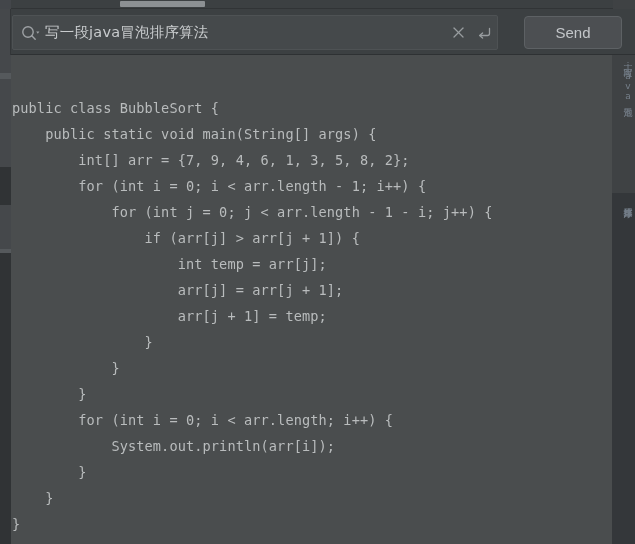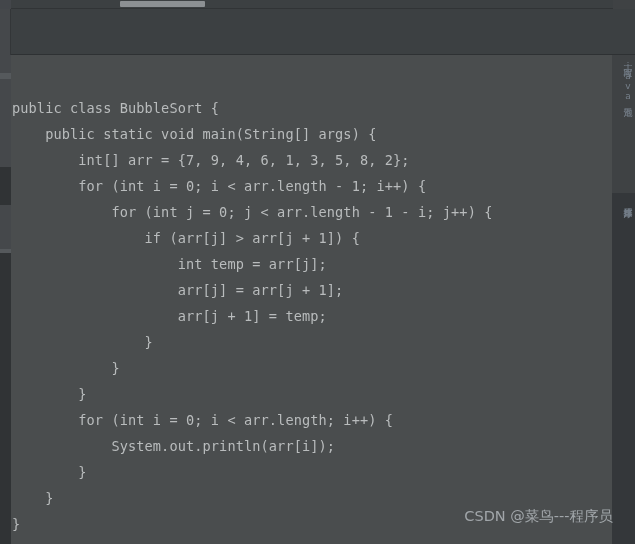--- a/index.html
+++ b/index.html
@@ -226,21 +226,44 @@
 
   <div class="top-scroll-strip">
     <div class="top-scroll-left-edge"></div>
     <div class="top-scroll-thumb"></div>
     <div class="top-scroll-right-edge"></div>
   </div>
 
   <div class="header-bar">
     <div class="header-left-edge"></div>
 
-
+    <div class="search-field">
+      <span class="search-icon-wrap">
+        <svg width="19" height="16" viewBox="0 0 19 16">
+          <circle cx="7" cy="7" r="5.2" fill="none" stroke="#9ea2a5" stroke-width="1.4"></circle>
+          <line x1="10.8" y1="10.8" x2="14.2" y2="14.2" stroke="#9ea2a5" stroke-width="1.4" stroke-linecap="round"></line>
+          <path d="M15.2 6.4 L18.4 6.4 L16.8 8.8 Z" fill="#9ea2a5"></path>
+        </svg>
+      </span>
+      <span class="search-text" title="Search">写一段java冒泡排序算法</span>
+      <span class="field-action">
+        <svg width="13" height="13" viewBox="0 0 13 13">
+          <line x1="2" y1="2" x2="11" y2="11" stroke="#989c9f" stroke-width="1.3" stroke-linecap="round"></line>
+          <line x1="11" y1="2" x2="2" y2="11" stroke="#989c9f" stroke-width="1.3" stroke-linecap="round"></line>
+        </svg>
+      </span>
+      <span class="field-action">
+        <svg width="15" height="14" viewBox="0 0 15 14">
+          <path d="M12.5 2.5 L12.5 7.5 Q12.5 9.5 10.5 9.5 L3.2 9.5" fill="none" stroke="#989c9f" stroke-width="1.3" stroke-linecap="round" stroke-linejoin="round"></path>
+          <path d="M5.6 6.9 L2.6 9.5 L5.6 12.1" fill="none" stroke="#989c9f" stroke-width="1.3" stroke-linecap="round" stroke-linejoin="round"></path>
+        </svg>
+      </span>
+    </div>
+
+    <div class="send-button">Send</div>
   </div>
 
   <div class="body-area">
 
     <div class="left-strip">
       <div class="strip-seg" style="top:0px;   height:18px;"></div>
       <div class="strip-seg light" style="top:18px;  height:6px;"></div>
       <div class="strip-seg" style="top:24px;  height:88px;"></div>
       <div class="strip-seg dark" style="top:112px; height:38px;"></div>
       <div class="strip-seg" style="top:150px; height:44px;"></div>
@@ -267,16 +290,15 @@
     }
 }</pre>
     </div>
 
     <div class="right-gutter">
       <div class="right-gutter-block" style="top:138px; height:351px;"></div>
       <div class="vert-text" style="top:6px; height:128px;">写一段java冒泡</div>
       <div class="vert-text" style="top:146px; height:150px;">排序算法程序</div>
     </div>
 
-    <div class="watermark">CSDN @菜鸟---程序员</div>
 
   </div>
 </div>
 
 </body></html>

